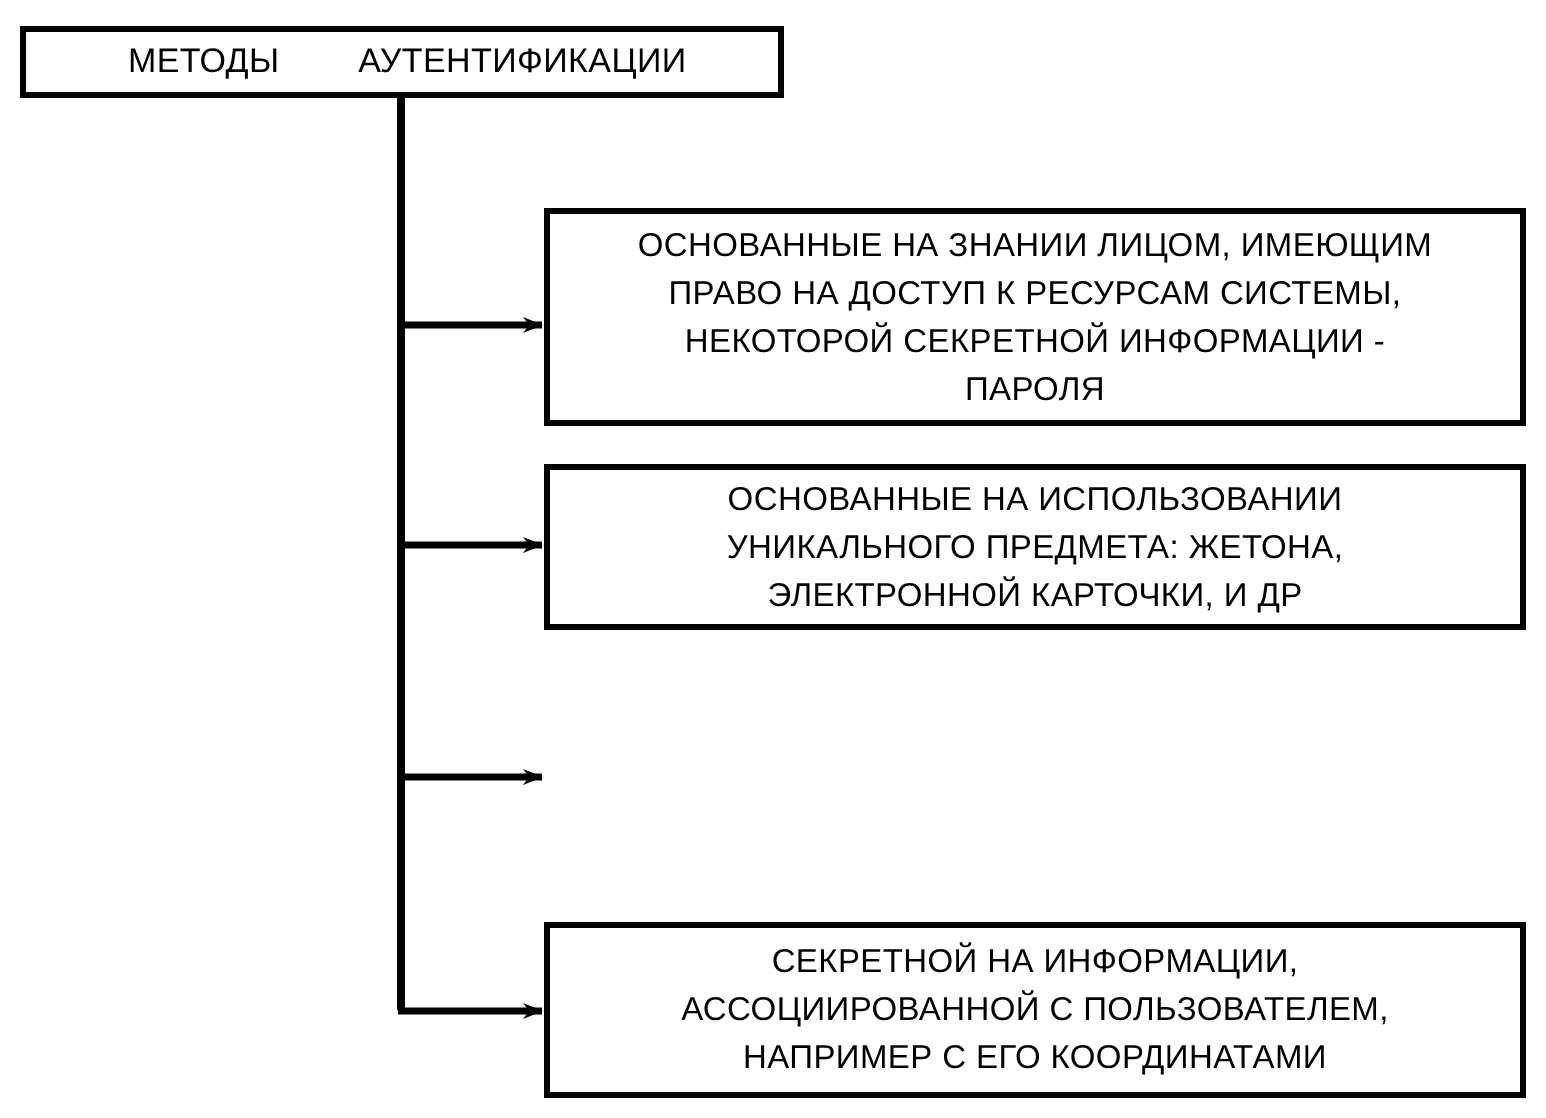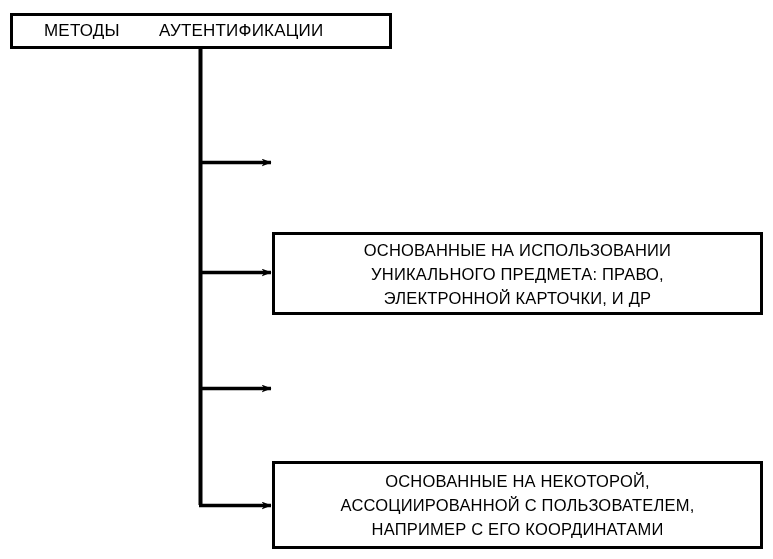--- a/index.html
+++ b/index.html
@@ -42,20 +42,21 @@
     top: 13px;
     width: 382px;
     height: 36px;
     justify-content: flex-start;
   }
   #root-node .node-text {
     padding-left: 31px;
     font-size: 17px;
     line-height: 20px;
     white-space: pre;
+    margin-left: 20px;
   }
 
   
   #branch-node-1 {
     left: 272px;
     top: 104px;
     width: 491px;
     height: 109px;
   }
   #branch-node-1 .node-text {
@@ -123,27 +124,33 @@
     <line x1="199" y1="162.5" x2="271" y2="162.5" stroke="#000000" stroke-width="3.5" marker-end="url(#arrowhead)"></line>
     <line x1="199" y1="272.5" x2="271" y2="272.5" stroke="#000000" stroke-width="3.5" marker-end="url(#arrowhead)"></line>
     <line x1="199" y1="388.5" x2="271" y2="388.5" stroke="#000000" stroke-width="3.5" marker-end="url(#arrowhead)"></line>
     <line x1="199" y1="505.5" x2="271" y2="505.5" stroke="#000000" stroke-width="3.5" marker-end="url(#arrowhead)"></line>
   </svg>
 
   <div class="node-box" id="root-node">
     <span class="node-text">МЕТОДЫ        АУТЕНТИФИКАЦИИ</span>
   </div>
 
+  <div class="node-box" id="branch-node-1">
+    <span class="node-text">ОСНОВАННЫЕ НА ЗНАНИИ ЛИЦОМ, ИМЕЮЩИМ
+ПРАВО НА ДОСТУП К РЕСУРСАМ СИСТЕМЫ,
+НЕКОТОРОЙ СЕКРЕТНОЙ ИНФОРМАЦИИ -
+ПАРОЛЯ</span>
+  </div>
 
   <div class="node-box" id="branch-node-2">
     <span class="node-text">ОСНОВАННЫЕ НА ИСПОЛЬЗОВАНИИ
-УНИКАЛЬНОГО ПРЕДМЕТА: ПРАВО,
+УНИКАЛЬНОГО ПРЕДМЕТА: ЖЕТОНА,
 ЭЛЕКТРОННОЙ КАРТОЧКИ, И ДР</span>
   </div>
 
 
   <div class="node-box" id="branch-node-4">
-    <span class="node-text">ОСНОВАННЫЕ НА НЕКОТОРОЙ,
+    <span class="node-text">СЕКРЕТНОЙ НА ИНФОРМАЦИИ,
 АССОЦИИРОВАННОЙ С ПОЛЬЗОВАТЕЛЕМ,
 НАПРИМЕР С ЕГО КООРДИНАТАМИ</span>
   </div>
 
 </div>
 
 </body></html>

